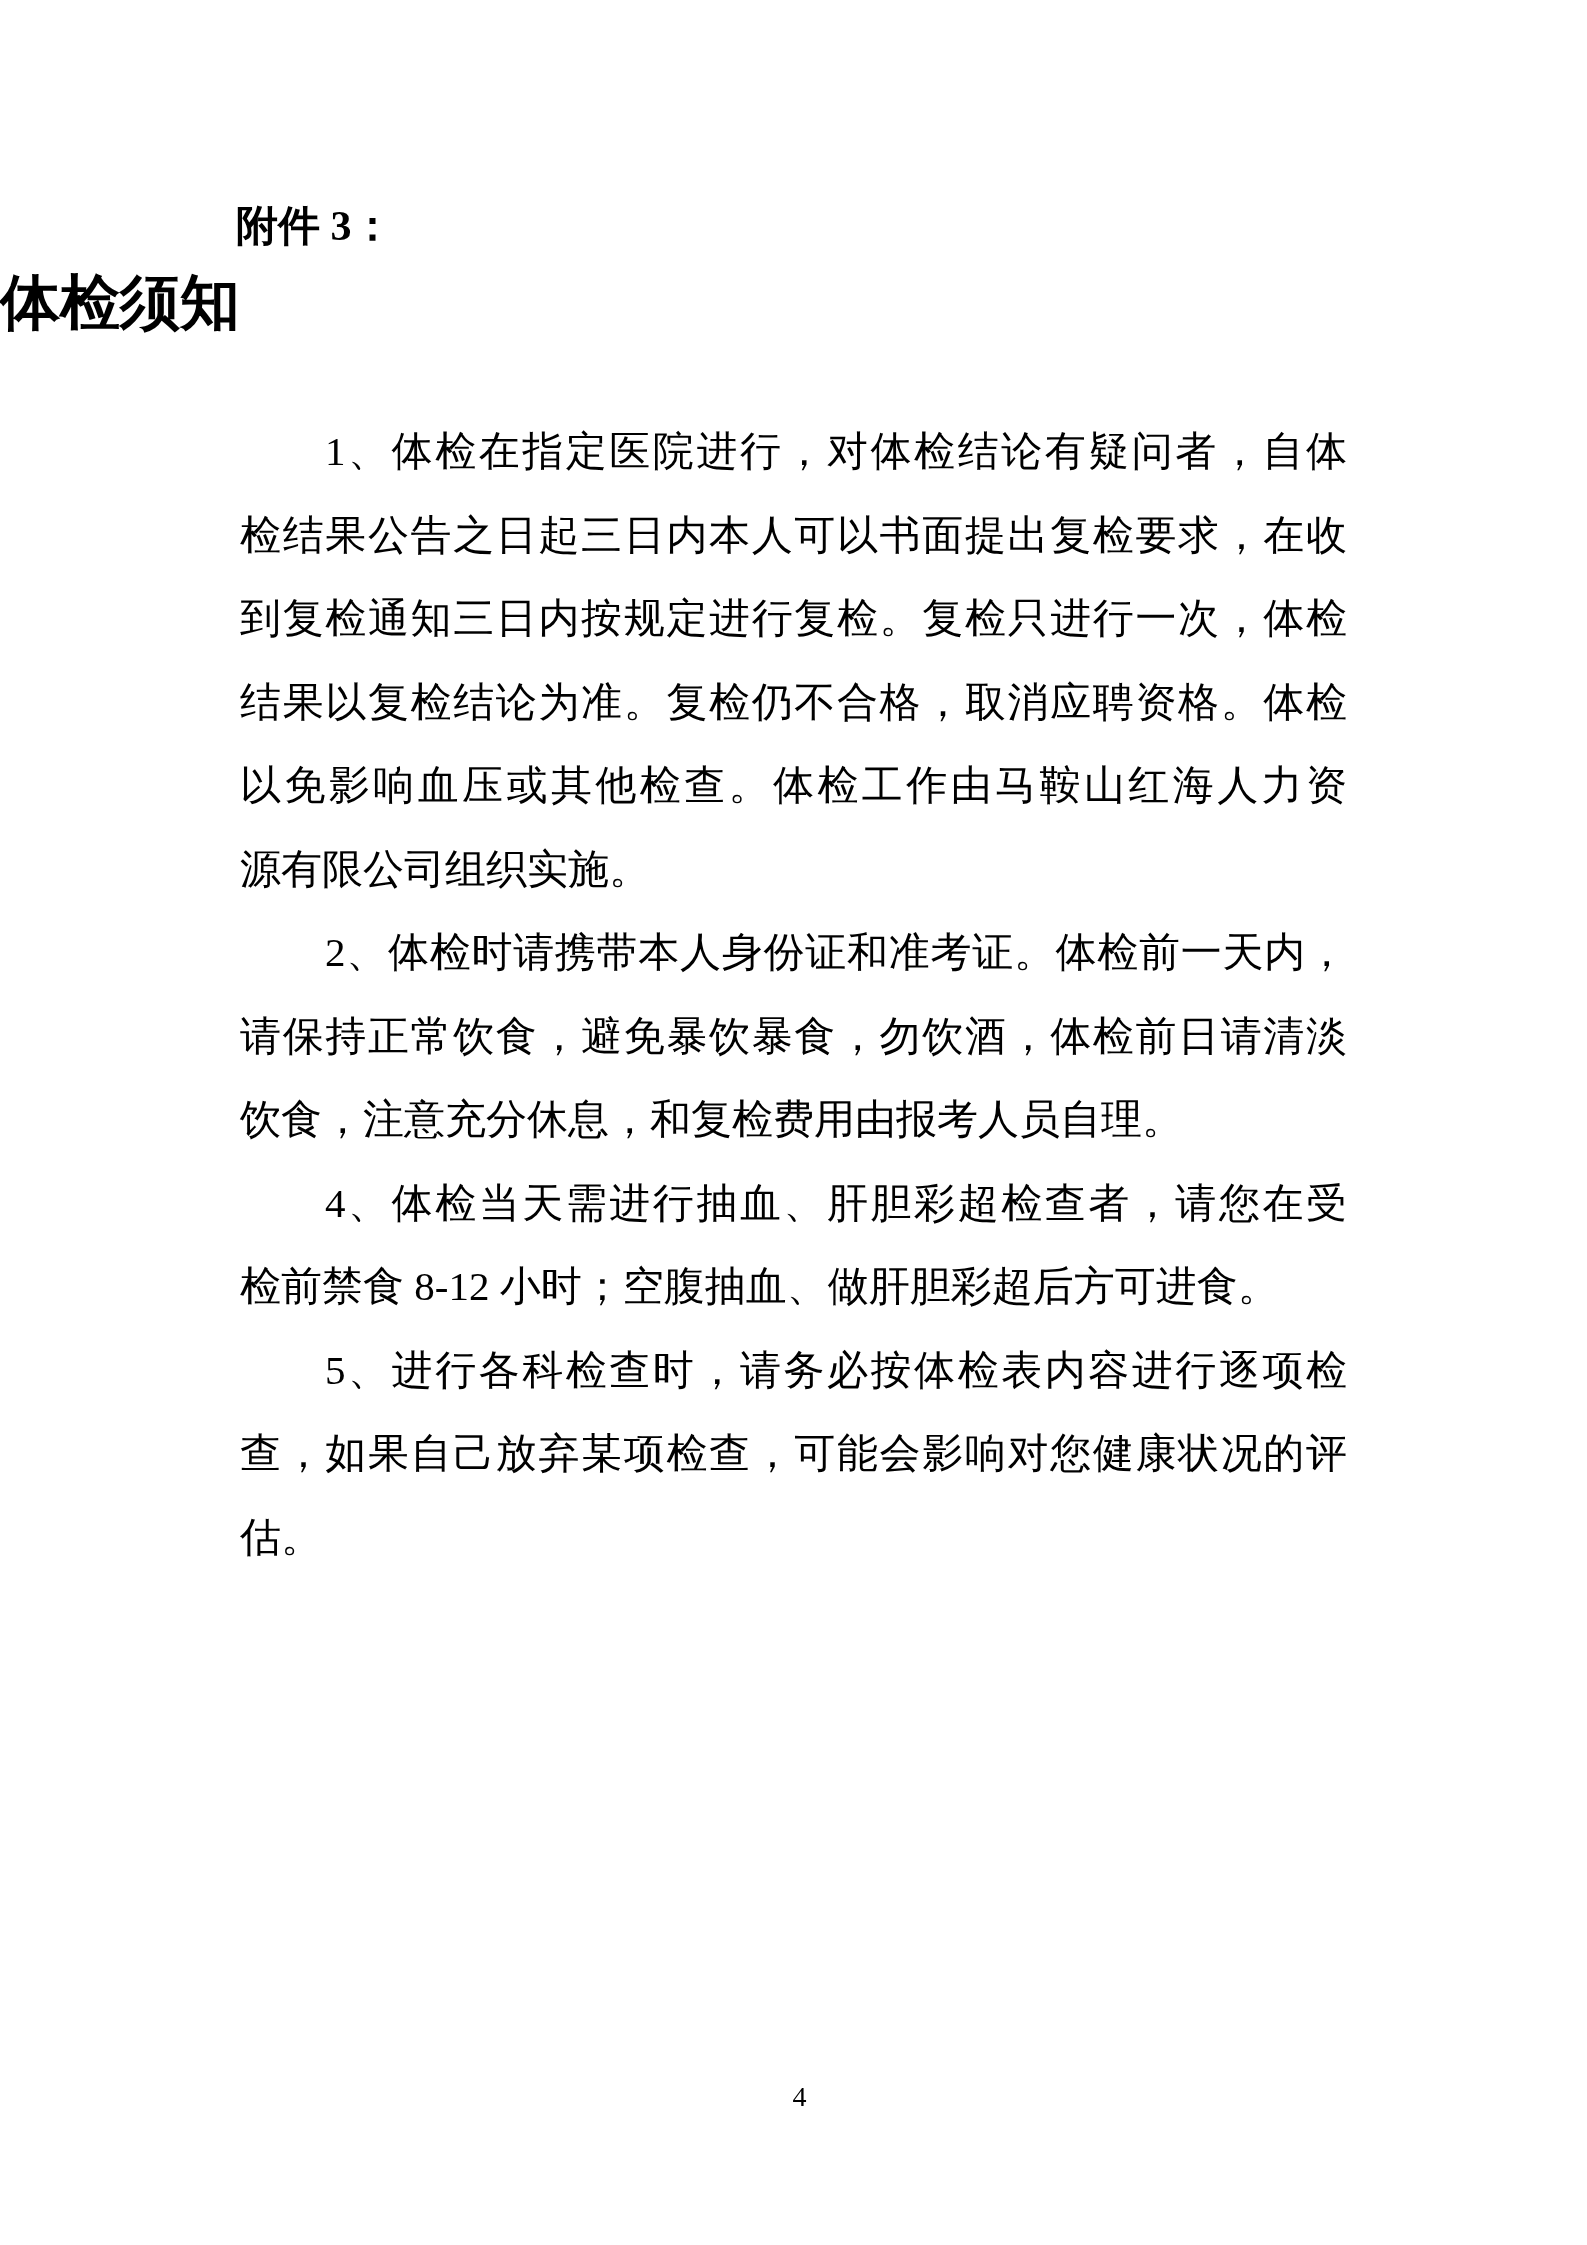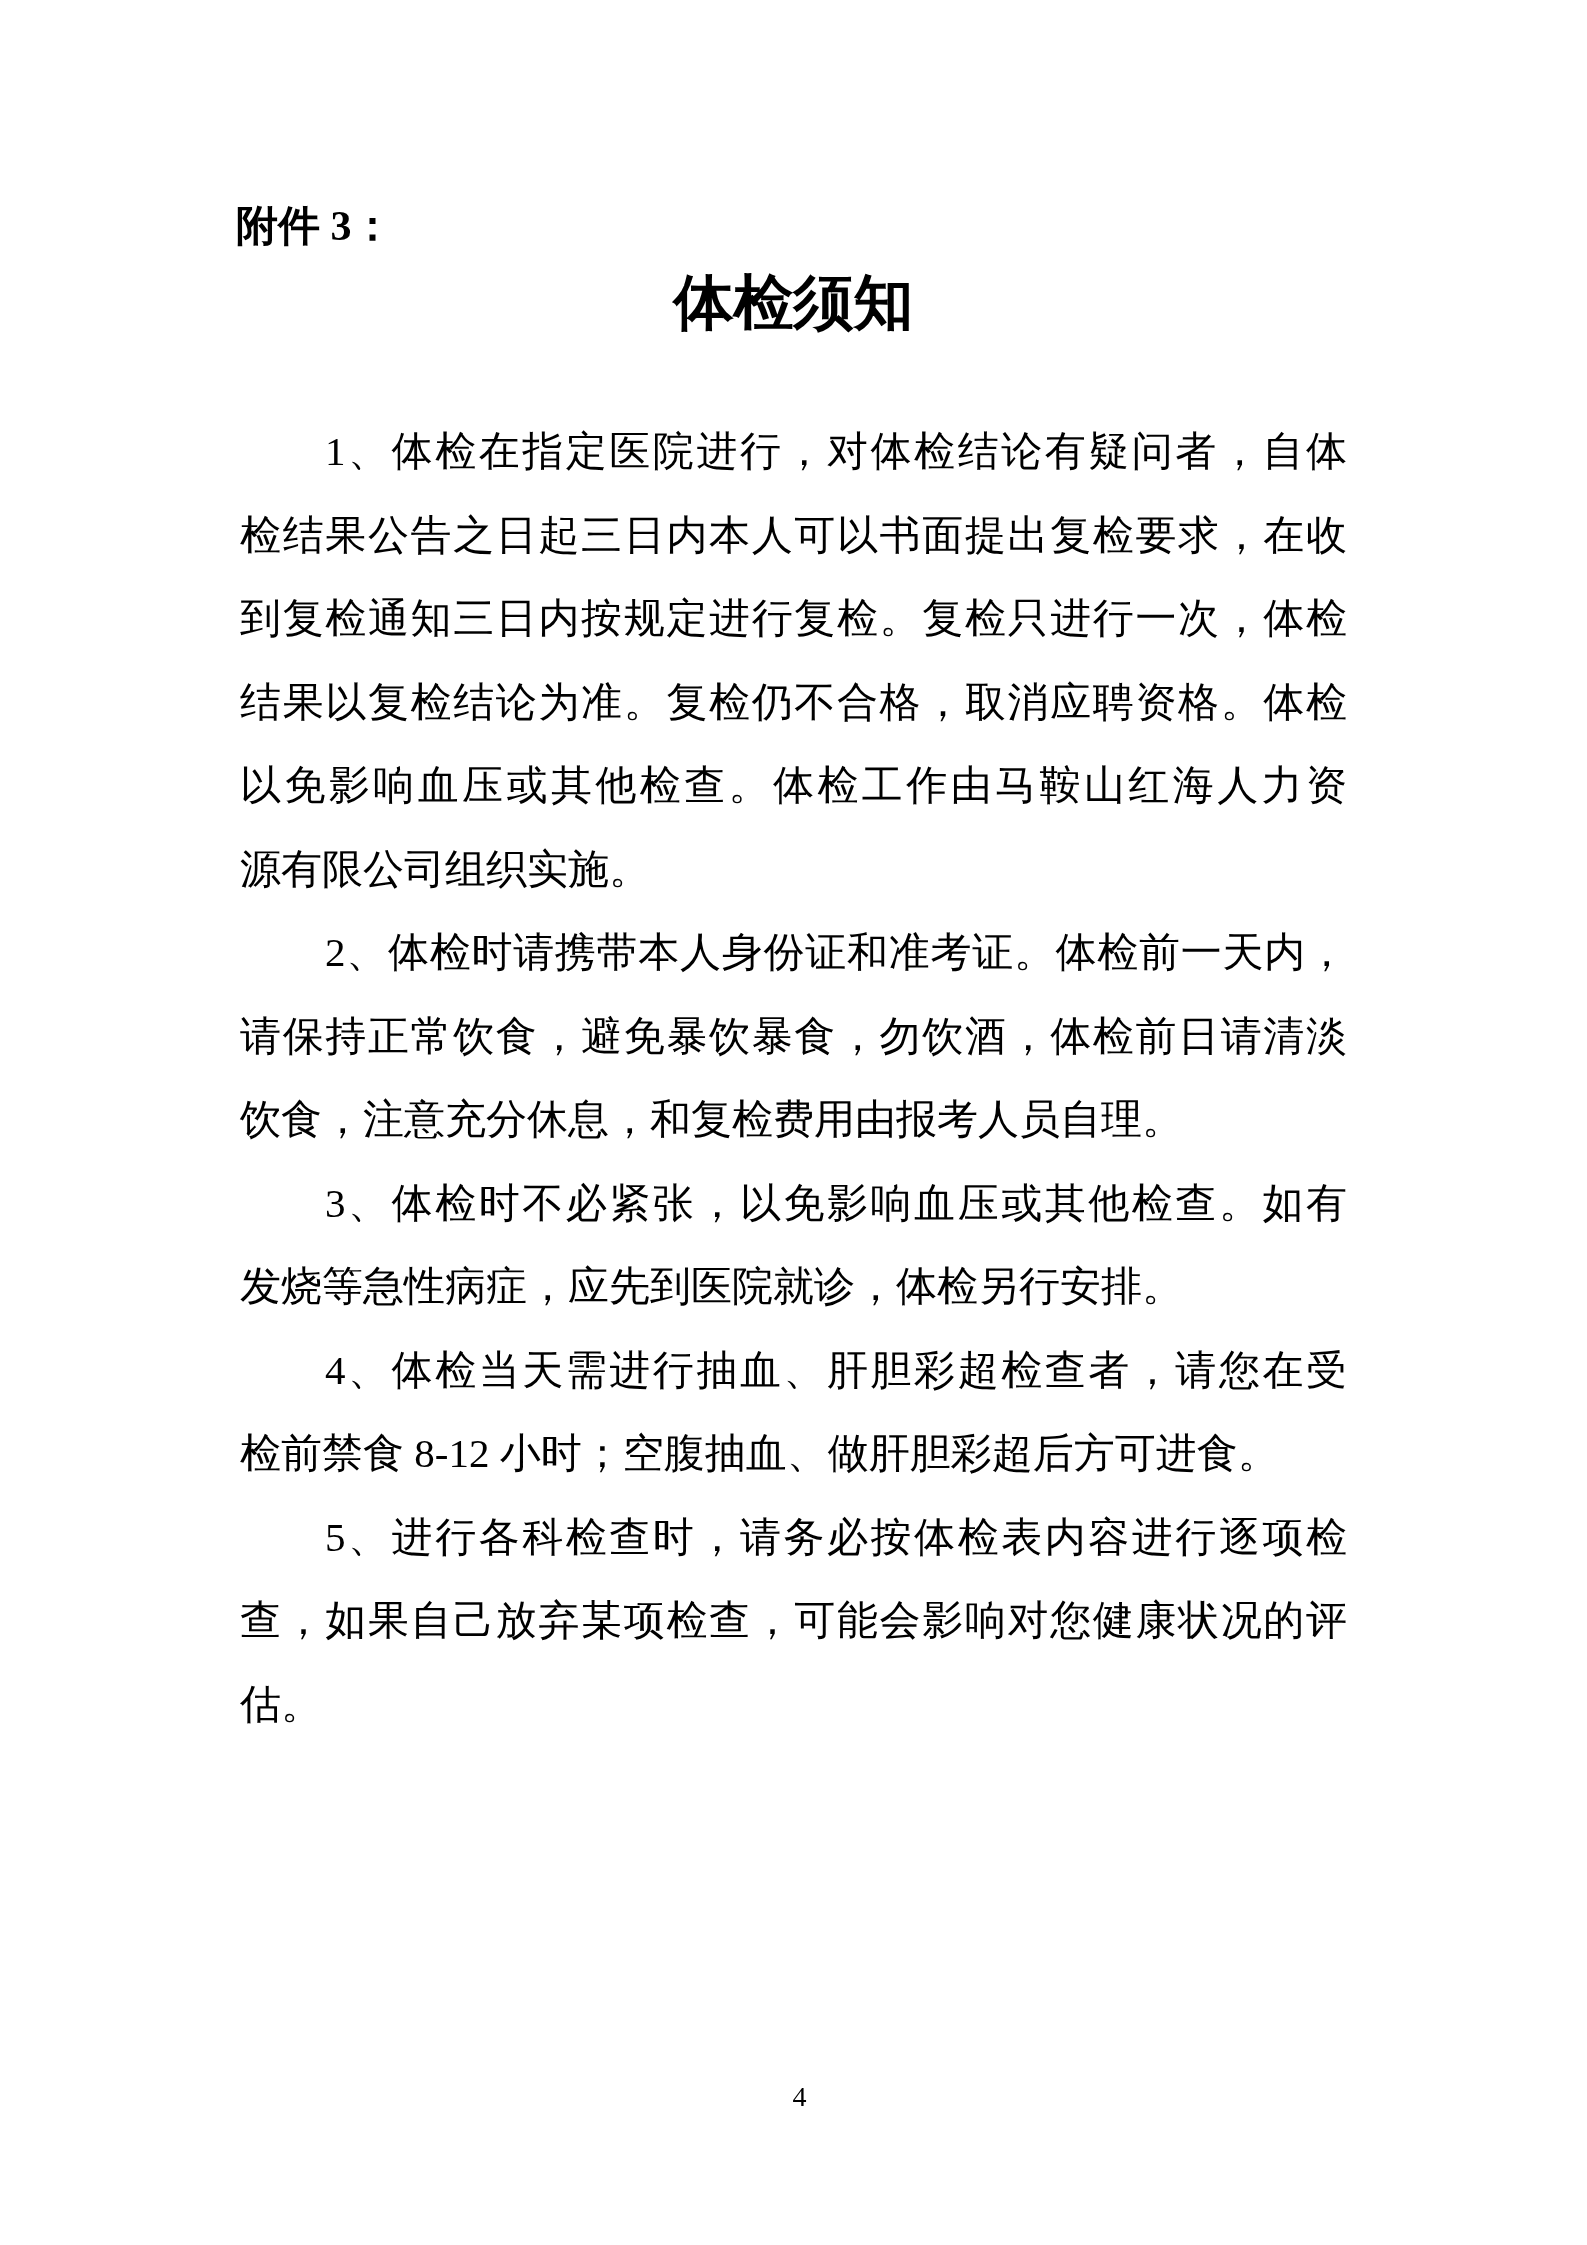--- a/index.html
+++ b/index.html
@@ -25,21 +25,20 @@
     font-weight: bold;
     line-height: 50px;
     white-space: nowrap;
   }
   .doc-title {
     position: absolute;
     left: 0;
     top: 266px;
     width: 100%;
     margin: 0;
-    text-align: center;
     font-size: 60px;
     font-weight: bold;
     line-height: 74px;
   }
   .body-text {
     position: absolute;
     left: 240px;
     top: 410px;
     width: 1107px;
   }
@@ -95,24 +94,20 @@
       <div class="line j">以免影响血压或其他检查。体检工作由马鞍山红海人力资</div>
       <div class="line">源有限公司组织实施。</div>
     </div>
 
     <div class="paragraph">
       <div class="line j indent">2、体检时请携带本人身份证和准考证。体检前一天内，</div>
       <div class="line j">请保持正常饮食，避免暴饮暴食，勿饮酒，体检前日请清淡</div>
       <div class="line">饮食，注意充分休息，和复检费用由报考人员自理。</div>
     </div>
 
-    <div class="paragraph">
-      <div class="line j indent">3、体检时不必紧张，以免影响血压或其他检查。如有</div>
-      <div class="line">发烧等急性病症，应先到医院就诊，体检另行安排。</div>
-    </div>
 
     <div class="paragraph">
       <div class="line j indent">4、体检当天需进行抽血、肝胆彩超检查者，请您在受</div>
       <div class="line">检前禁食 8-12 小时；空腹抽血、做肝胆彩超后方可进食。</div>
     </div>
 
     <div class="paragraph">
       <div class="line j indent">5、进行各科检查时，请务必按体检表内容进行逐项检</div>
       <div class="line j">查，如果自己放弃某项检查，可能会影响对您健康状况的评</div>
       <div class="line">估。</div>

